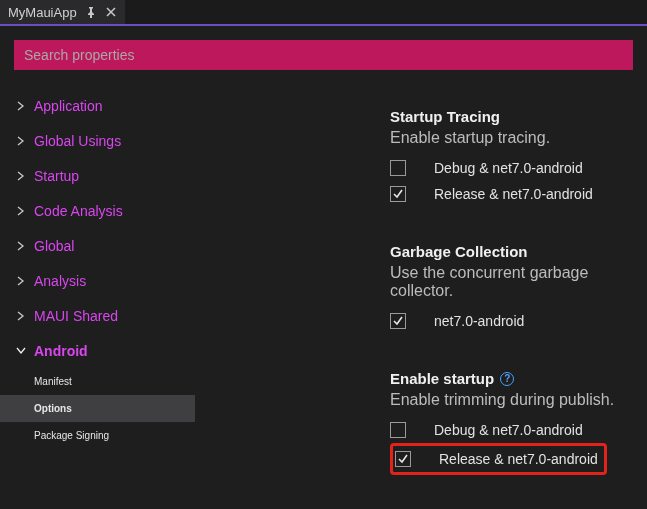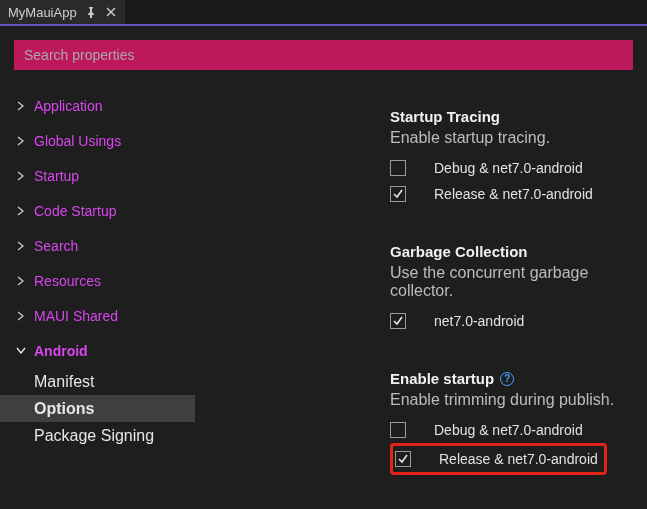--- a/index.html
+++ b/index.html
@@ -55,21 +55,21 @@
     color: #d946ef;
     cursor: default;
   }
   .tree-item .caret { width: 10px; display:flex; align-items:center; justify-content:center; }
   .tree-item.bold { font-weight: 600; }
   .tree-child {
     display: flex;
     align-items: center;
     height: 27px;
     padding-left: 34px;
-    font-size: 16px;
+    font-size: 10px;
     color: #e6e6e6;
   }
   .tree-child.selected {
     background: #3f3f41;
     font-weight: 600;
   }
   
   .layout { display:flex; }
   .left-col { width: 390px; }
   .right-col { flex:1; padding: 28px 18px 0 0; }
@@ -149,37 +149,37 @@
               </svg>
             </span>
           <span>Startup</span>
         </div>
         <div class="tree-item">
           <span class="caret">
               <svg width="8" height="10" viewBox="0 0 8 10">
                 <path d="M1 1l5 4-5 4" stroke="#c8c8c8" stroke-width="1.3" fill="none"></path>
               </svg>
             </span>
-          <span>Code Startup</span>
-        </div>
-        <div class="tree-item">
-          <span class="caret">
-              <svg width="8" height="10" viewBox="0 0 8 10">
-                <path d="M1 1l5 4-5 4" stroke="#c8c8c8" stroke-width="1.3" fill="none"></path>
-              </svg>
-            </span>
-          <span>Search</span>
-        </div>
-        <div class="tree-item">
-          <span class="caret">
-              <svg width="8" height="10" viewBox="0 0 8 10">
-                <path d="M1 1l5 4-5 4" stroke="#c8c8c8" stroke-width="1.3" fill="none"></path>
-              </svg>
-            </span>
-          <span>Resources</span>
+          <span>Code Analysis</span>
+        </div>
+        <div class="tree-item">
+          <span class="caret">
+              <svg width="8" height="10" viewBox="0 0 8 10">
+                <path d="M1 1l5 4-5 4" stroke="#c8c8c8" stroke-width="1.3" fill="none"></path>
+              </svg>
+            </span>
+          <span>Global</span>
+        </div>
+        <div class="tree-item">
+          <span class="caret">
+              <svg width="8" height="10" viewBox="0 0 8 10">
+                <path d="M1 1l5 4-5 4" stroke="#c8c8c8" stroke-width="1.3" fill="none"></path>
+              </svg>
+            </span>
+          <span>Analysis</span>
         </div>
         <div class="tree-item">
           <span class="caret">
               <svg width="8" height="10" viewBox="0 0 8 10">
                 <path d="M1 1l5 4-5 4" stroke="#c8c8c8" stroke-width="1.3" fill="none"></path>
               </svg>
             </span>
           <span>MAUI Shared</span>
         </div>
         <div class="tree-item bold">

